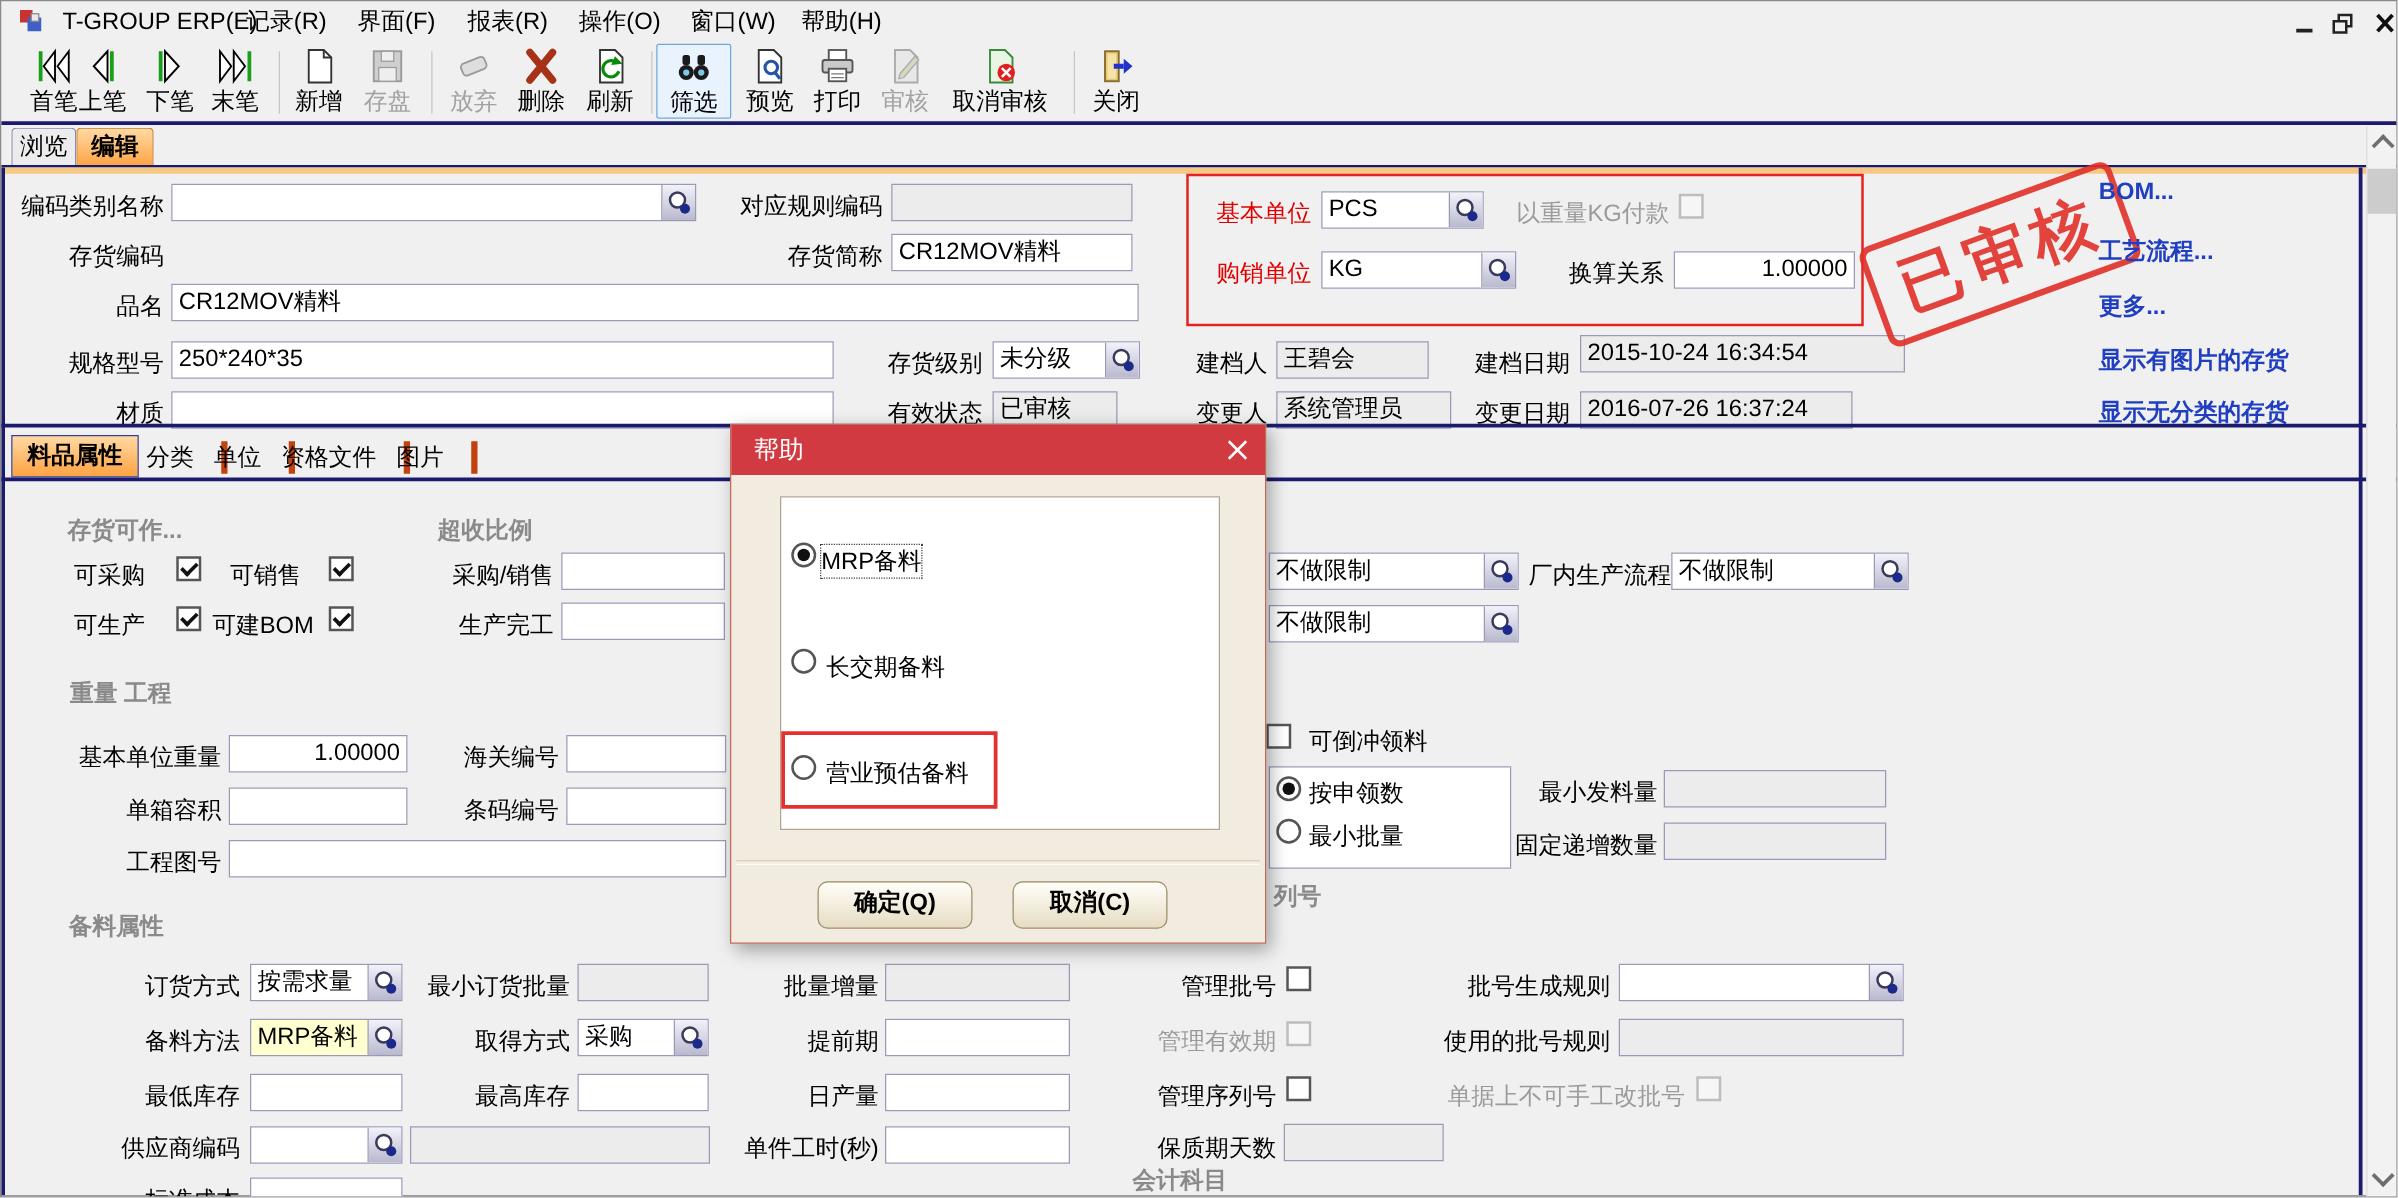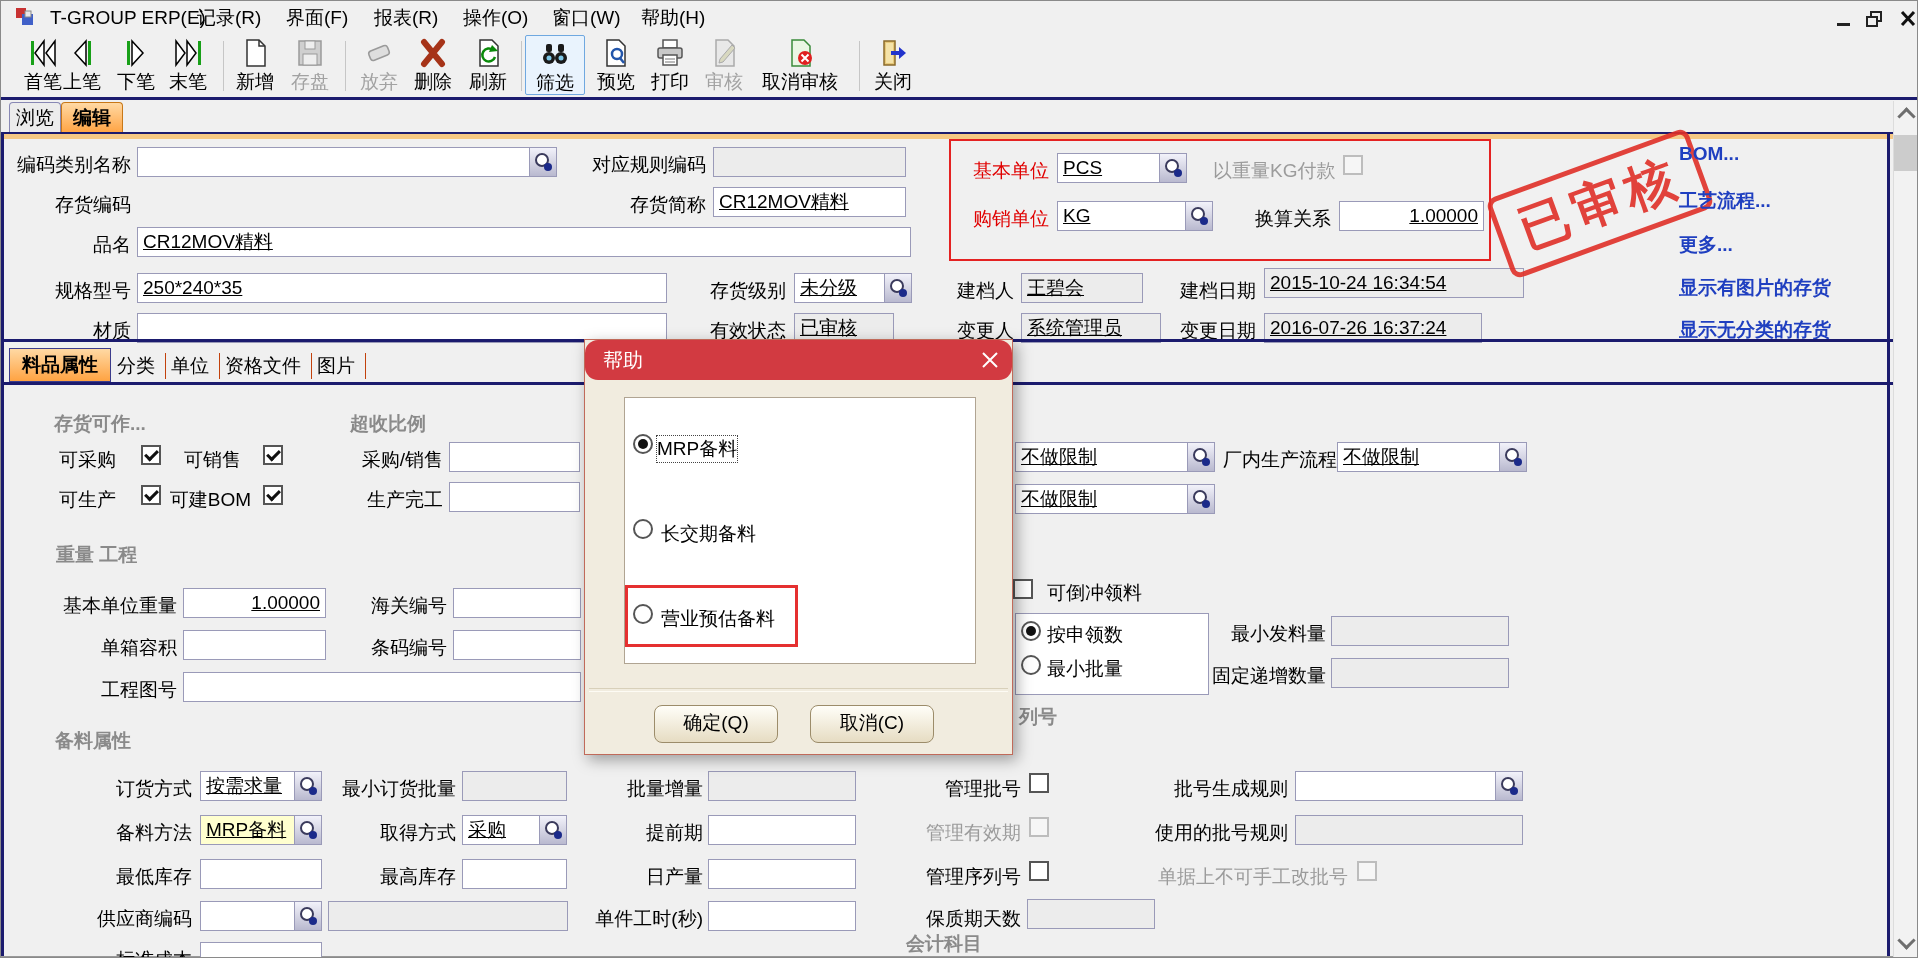--- a/index.html
+++ b/index.html
@@ -14,28 +14,28 @@
   .tbtn.dis{color:#a2a2a2;}
   .tbtn.sel{border:1px solid #6fa8e0;background:#e9f3fd;border-radius:2px;top:34px;padding-top:2px;}
   .tsep{position:absolute;top:40px;width:1px;height:50px;background:#c6c6c6;}
   .hline{position:absolute;left:0;width:1918px;}
   
   .tab{position:absolute;top:101px;height:30px;line-height:30px;text-align:center;font-size:19px;
        background:#ececec;border:1px solid #8888b4;border-bottom:none;border-radius:4px 4px 0 0;}
   .tab.active{background:linear-gradient(#ffd9a4,#ffa342);font-weight:bold;border-color:#c87818;}
   .dtabbox{position:absolute;left:8px;top:347px;height:32px;line-height:32px;text-align:center;font-size:19px;
        font-weight:bold;background:linear-gradient(#ffd9a4,#ffa342);border:1px solid #3c3c8c;}
-  .dtab{position:absolute;top:352px;font-size:19px;white-space:nowrap;border-right:1px solid #c2410c;padding-right:10px;}
+  .dtab{position:absolute;top:352px;font-size:19px;white-space:nowrap;border-right:5px solid #c2410c;padding-right:22px;}
   
   .lbl{position:absolute;font-size:19px;text-align:right;white-space:nowrap;}
   .llbl{position:absolute;font-size:19px;text-align:left;white-space:nowrap;}
   .redlbl{color:#e00000;}
   .graylbl{color:#9b9b9b;}
   .fld{position:absolute;background:#fff;border:1px solid #9a9ab8;height:30px;line-height:28px;
-       font-size:19px;padding:0 5px;box-sizing:border-box;white-space:nowrap;overflow:hidden;text-decoration:underline;}
+       font-size:19px;padding:0 5px;box-sizing:border-box;white-space:nowrap;overflow:hidden;}
   .fld.ro{background:#ececec;}
   .fld.num{text-align:right;}
   .fld.ylw{background:#ffffcf;}
   .fld.hasmag{padding-right:28px;}
   .magbtn{position:absolute;right:0;top:0;bottom:0;width:26px;background:linear-gradient(#f2f2fa,#b9b9cf);
        border-left:1px solid #9a9ab8;}
   .magbtn::before{content:"";position:absolute;left:5px;top:5px;width:10px;height:10px;border:2px solid #3a3a5c;
        border-radius:50%;background:#fff;}
   .magbtn::after{content:"";position:absolute;left:14px;top:15px;width:8px;height:8px;background:#1b2a8a;border-radius:50%;}
   .cb{position:absolute;width:20px;height:20px;background:#fff;border:2px solid #555;box-sizing:border-box;}
@@ -46,28 +46,28 @@
   .radio.rsel::after{content:"";position:absolute;left:3px;top:3px;width:10px;height:10px;border-radius:50%;background:#111;}
   .sect{position:absolute;color:#8a8a8a;font-weight:bold;font-size:19px;white-space:nowrap;}
   .link{position:absolute;left:1678px;color:#1f3fc0;font-weight:bold;font-size:19px;white-space:nowrap;cursor:pointer;}
   .redbox{position:absolute;border:2px solid #e42222;}
   .stamp{position:absolute;left:1492px;top:160px;transform:rotate(-20deg);color:#e03028;border:5px solid #e03028;
        border-radius:10px;font-size:50px;font-weight:bold;padding:4px 18px;letter-spacing:6px;opacity:.9;background:rgba(255,255,255,.05);}
   
   .dialog{position:absolute;left:583px;top:338px;width:427px;height:414px;background:#f1ecdf;
        border:1px solid #c06a5a;box-shadow:4px 5px 14px rgba(0,0,0,.35);}
   .dlg-title{position:absolute;left:0;top:0;right:0;height:40px;background:#d23a41;color:#fff;
-       font-size:20px;line-height:40px;padding-left:18px;box-sizing:border-box;border-radius:13px;}
+       font-size:20px;line-height:40px;padding-left:18px;box-sizing:border-box;}
   .dlg-close{position:absolute;right:12px;top:10px;width:20px;height:20px;cursor:pointer;}
   .listbox{position:absolute;left:39px;top:57px;width:350px;height:265px;background:#fff;border:1px solid #b0a492;}
   .opt-lbl{position:absolute;font-size:19px;white-space:nowrap;}
   .focusdot{outline:1px dotted #444;}
   .dlg-sep{position:absolute;left:4px;right:4px;top:348px;height:2px;border-top:1px solid #d8d0ba;border-bottom:1px solid #fdfbf4;}
   .dlg-btn{position:absolute;top:365px;width:122px;height:36px;background:linear-gradient(#fffef8,#e6dcc2);
-       border:1px solid #9c8c6a;border-radius:8px;font-size:19px;text-align:center;line-height:34px;cursor:pointer;}
+       border:1px solid #9c8c6a;border-radius:8px;font-size:19px;text-align:center;line-height:34px;cursor:pointer;font-weight:bold;}
   .optred{position:absolute;left:40px;top:245px;width:167px;height:56px;border:3px solid #e53030;}
   
   .vtrack{position:absolute;left:1892px;top:100px;width:26px;height:858px;background:#f2f2f2;border-left:1px solid #dcdcdc;box-sizing:border-box;}
   .vbtn{position:absolute;left:1892px;width:26px;height:30px;display:flex;align-items:center;justify-content:center;}
   .chev{width:10px;height:10px;border-left:3px solid #6e6e6e;border-top:3px solid #6e6e6e;}
   .thumb{position:absolute;left:1893px;top:134px;width:24px;height:36px;background:#cccccc;}
   .wctl{position:absolute;top:8px;width:22px;height:20px;cursor:pointer;}
 </style>
 </head>
 <body>

